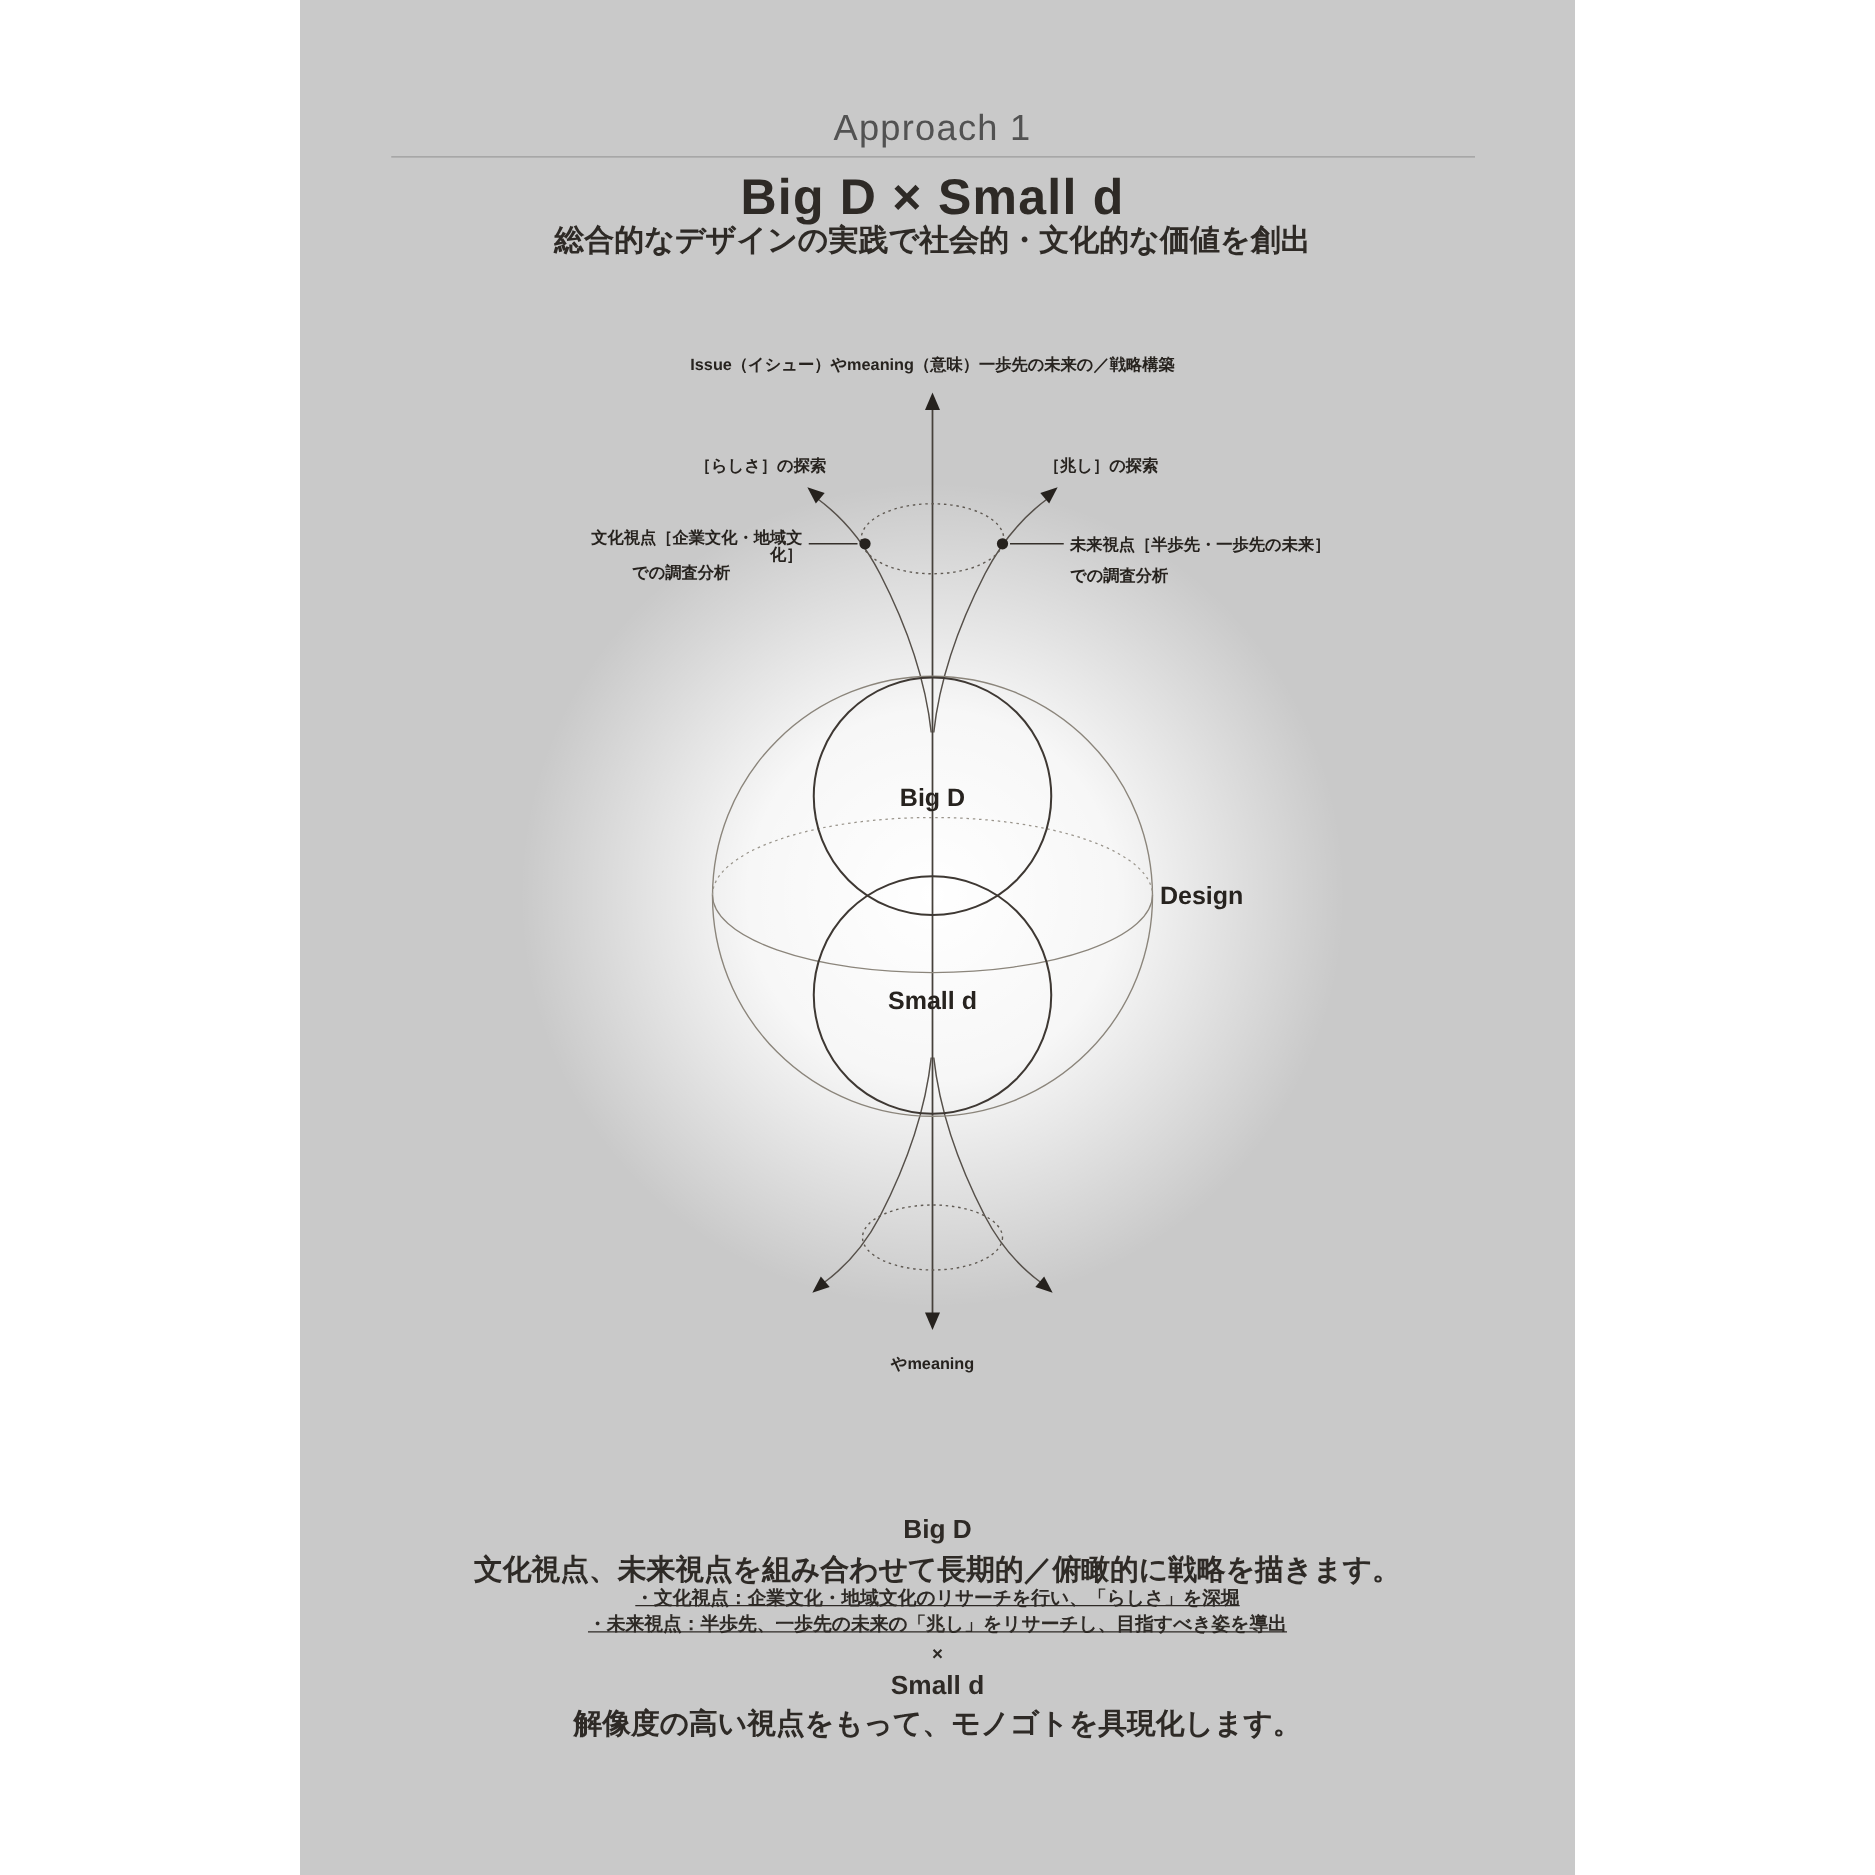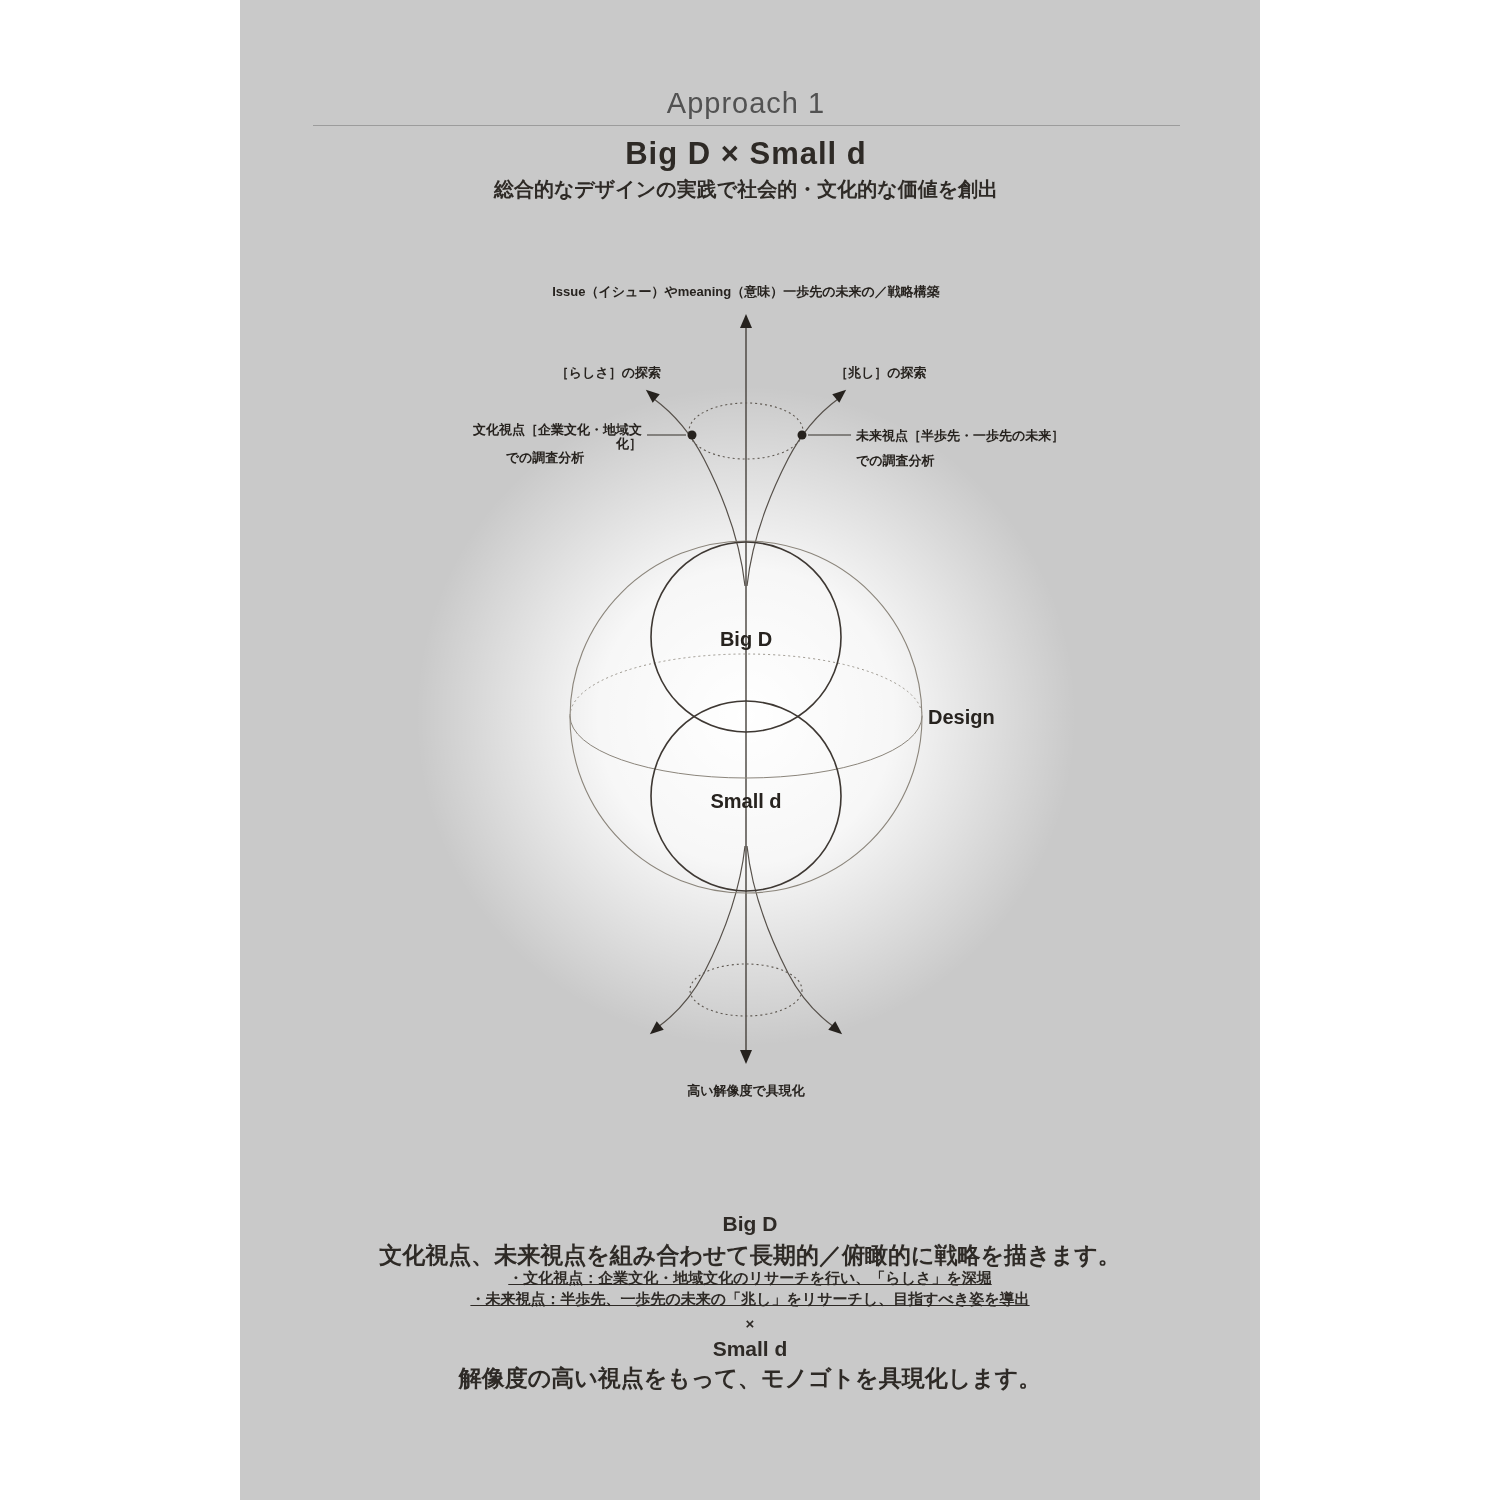--- a/index.html
+++ b/index.html
@@ -14,22 +14,22 @@
   }
   .abs{position:absolute;}
   .center-band{left:246px;width:1000px;text-align:center;}
   .t-dark{color:#2e2a26;}
   .approach{
     top:87px;font-size:29px;font-weight:400;color:#525252;letter-spacing:1px;text-align:center;
   }
   .rule{
     left:313px;top:125px;width:867px;height:1px;background:#9c9c9c;
   }
-  .main-title{top:136px;font-size:31px;font-weight:700;letter-spacing:1px;}
-  .subtitle{top:176px;font-size:20px;font-weight:700;}
+  .main-title{top:136px;font-size:40px;font-weight:700;letter-spacing:1px;}
+  .subtitle{top:176px;font-size:24px;font-weight:700;}
   svg.diagram{position:absolute;left:0;top:0;}
   .dlabel{font-weight:700;color:#27231f;}
   .f13{font-size:13px;line-height:17px;}
   .f20{font-size:20px;}
   .top-axis-label{top:283px;}
   .search-left{left:461px;width:200px;top:364px;text-align:right;}
   .search-right{left:835px;width:220px;top:364px;text-align:left;}
   .vp-left{left:448px;width:194px;top:423px;text-align:right;line-height:14px;}
   .vp-left .l2{text-align:center;}
   .vp-right{left:856px;width:230px;top:423px;text-align:left;line-height:25px;}
@@ -106,21 +106,21 @@
 </div>
 <div class="abs dlabel f13 vp-right">
   <div class="l1">未来視点［半歩先・一歩先の未来］</div>
   <div class="l2">での調査分析</div>
 </div>
 
 <div class="abs center-band dlabel f20 bigd-label">Big D</div>
 <div class="abs center-band dlabel f20 smalld-label">Small d</div>
 <div class="abs dlabel f20 design-label">Design</div>
 
-<div class="abs center-band dlabel f13 bottom-axis-label">高い解像度で具現化</div>
+<div class="abs center-band dlabel f13 bottom-axis-label">やmeaning</div>
 
 <div class="abs desc desc-h d1">Big D</div>
 <div class="abs desc desc-line d2">文化視点、未来視点を組み合わせて長期的／俯瞰的に戦略を描きます。</div>
 <div class="abs desc desc-point d3">・文化視点：企業文化・地域文化のリサーチを行い、「らしさ」を深堀</div>
 <div class="abs desc desc-point d4">・未来視点：半歩先、一歩先の未来の「兆し」をリサーチし、目指すべき姿を導出</div>
 <div class="abs desc d5">×</div>
 <div class="abs desc desc-h d6">Small d</div>
 <div class="abs desc desc-line d7">解像度の高い視点をもって、モノゴトを具現化します。</div>
 
 </body></html>

